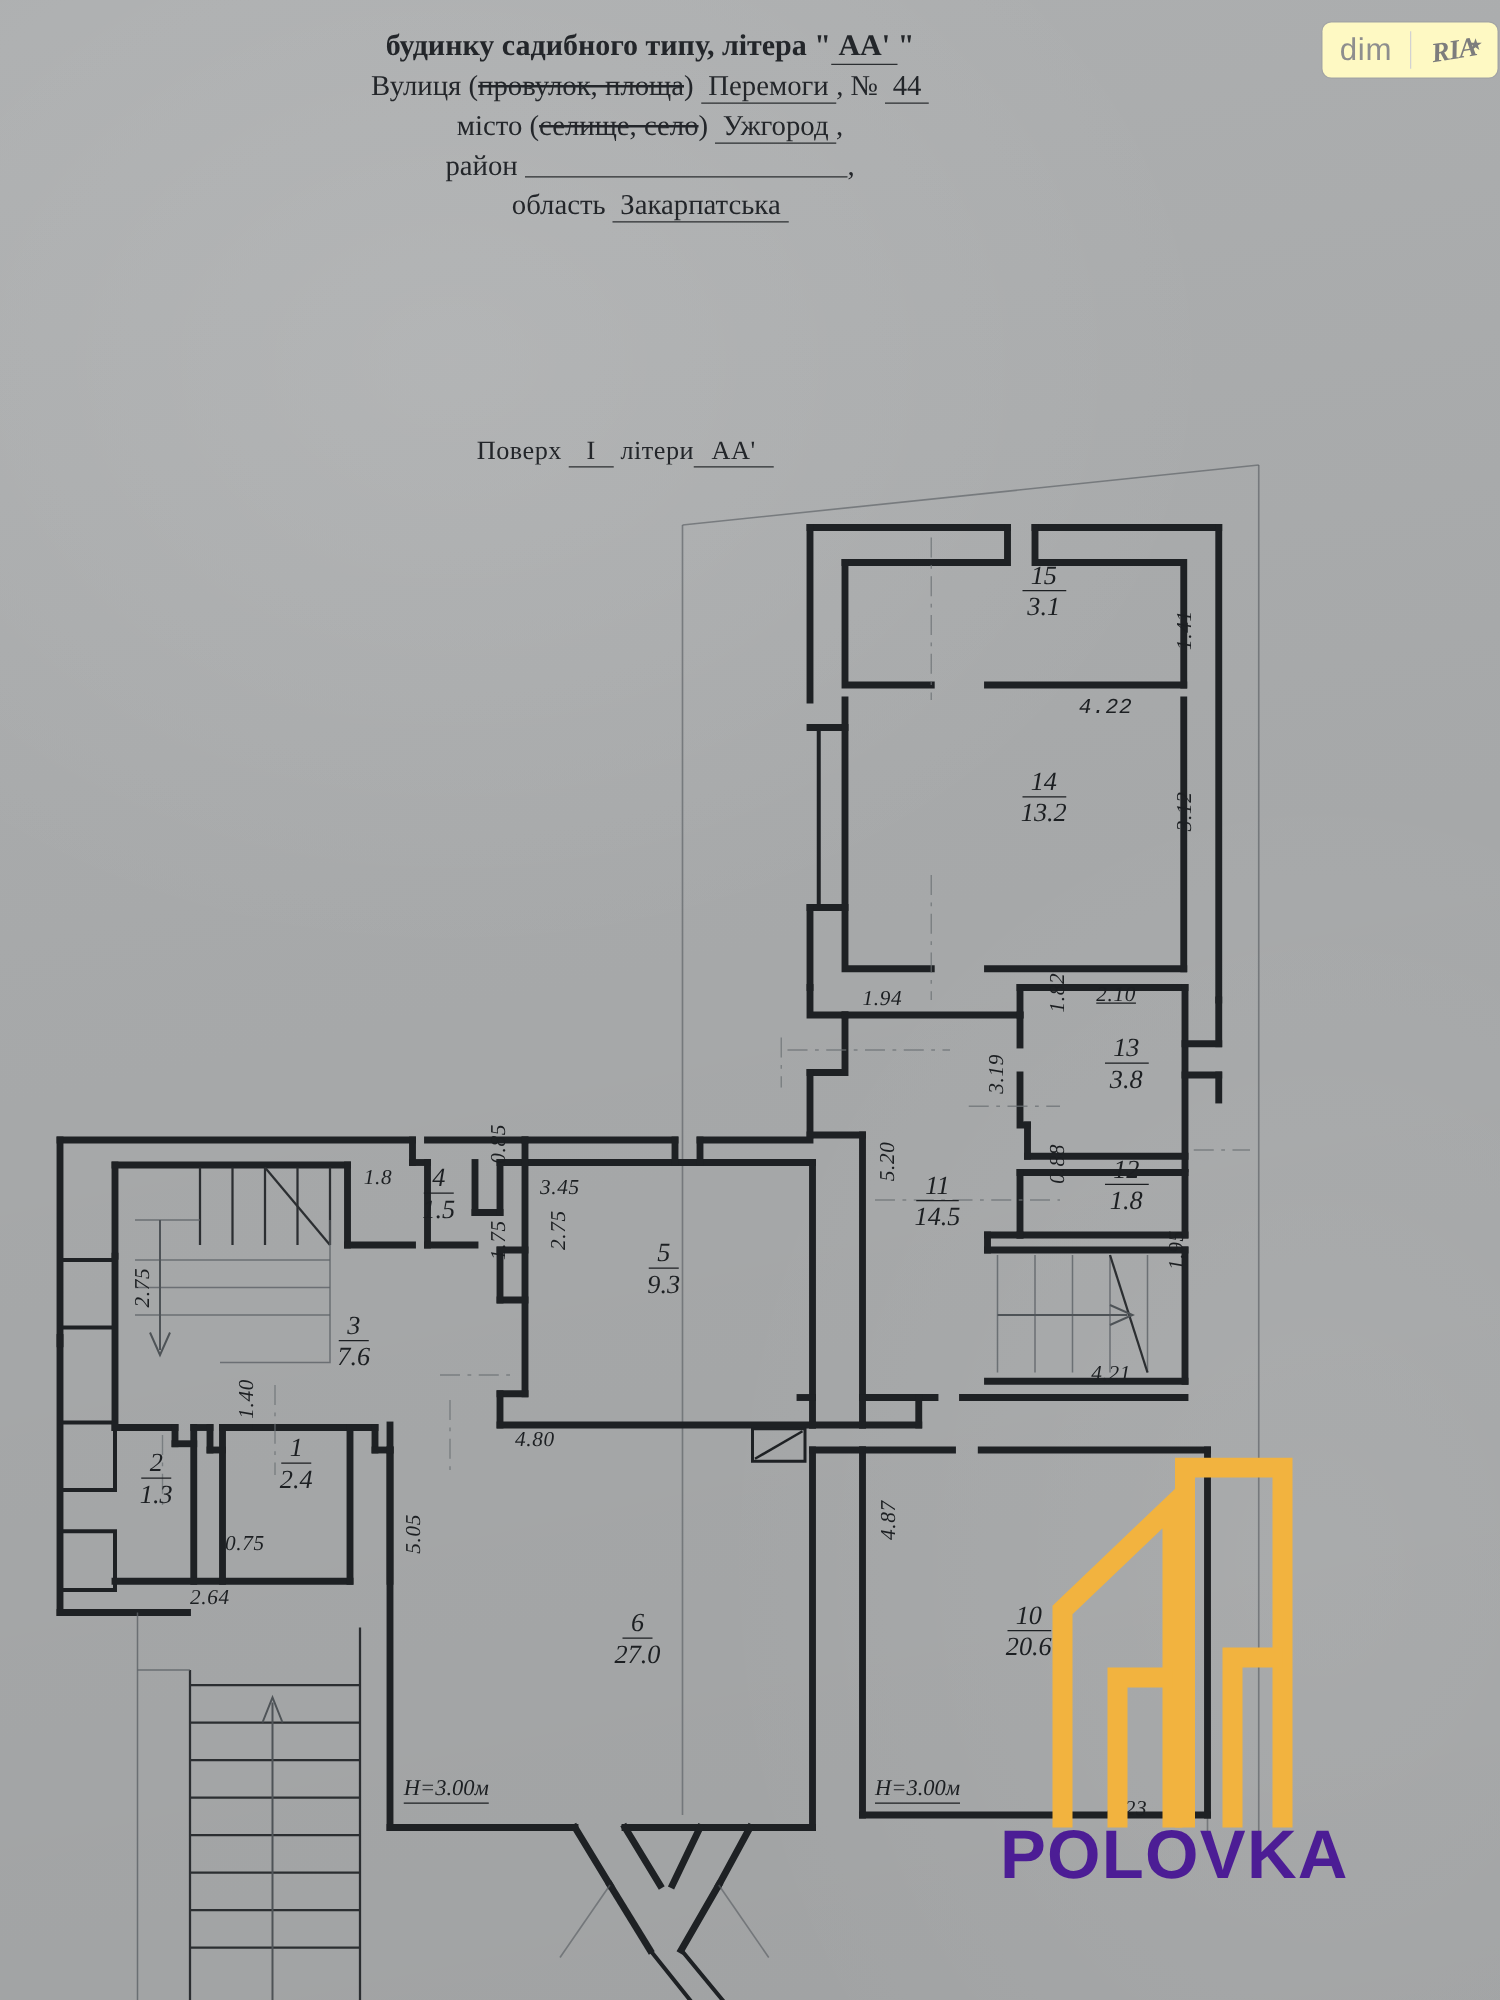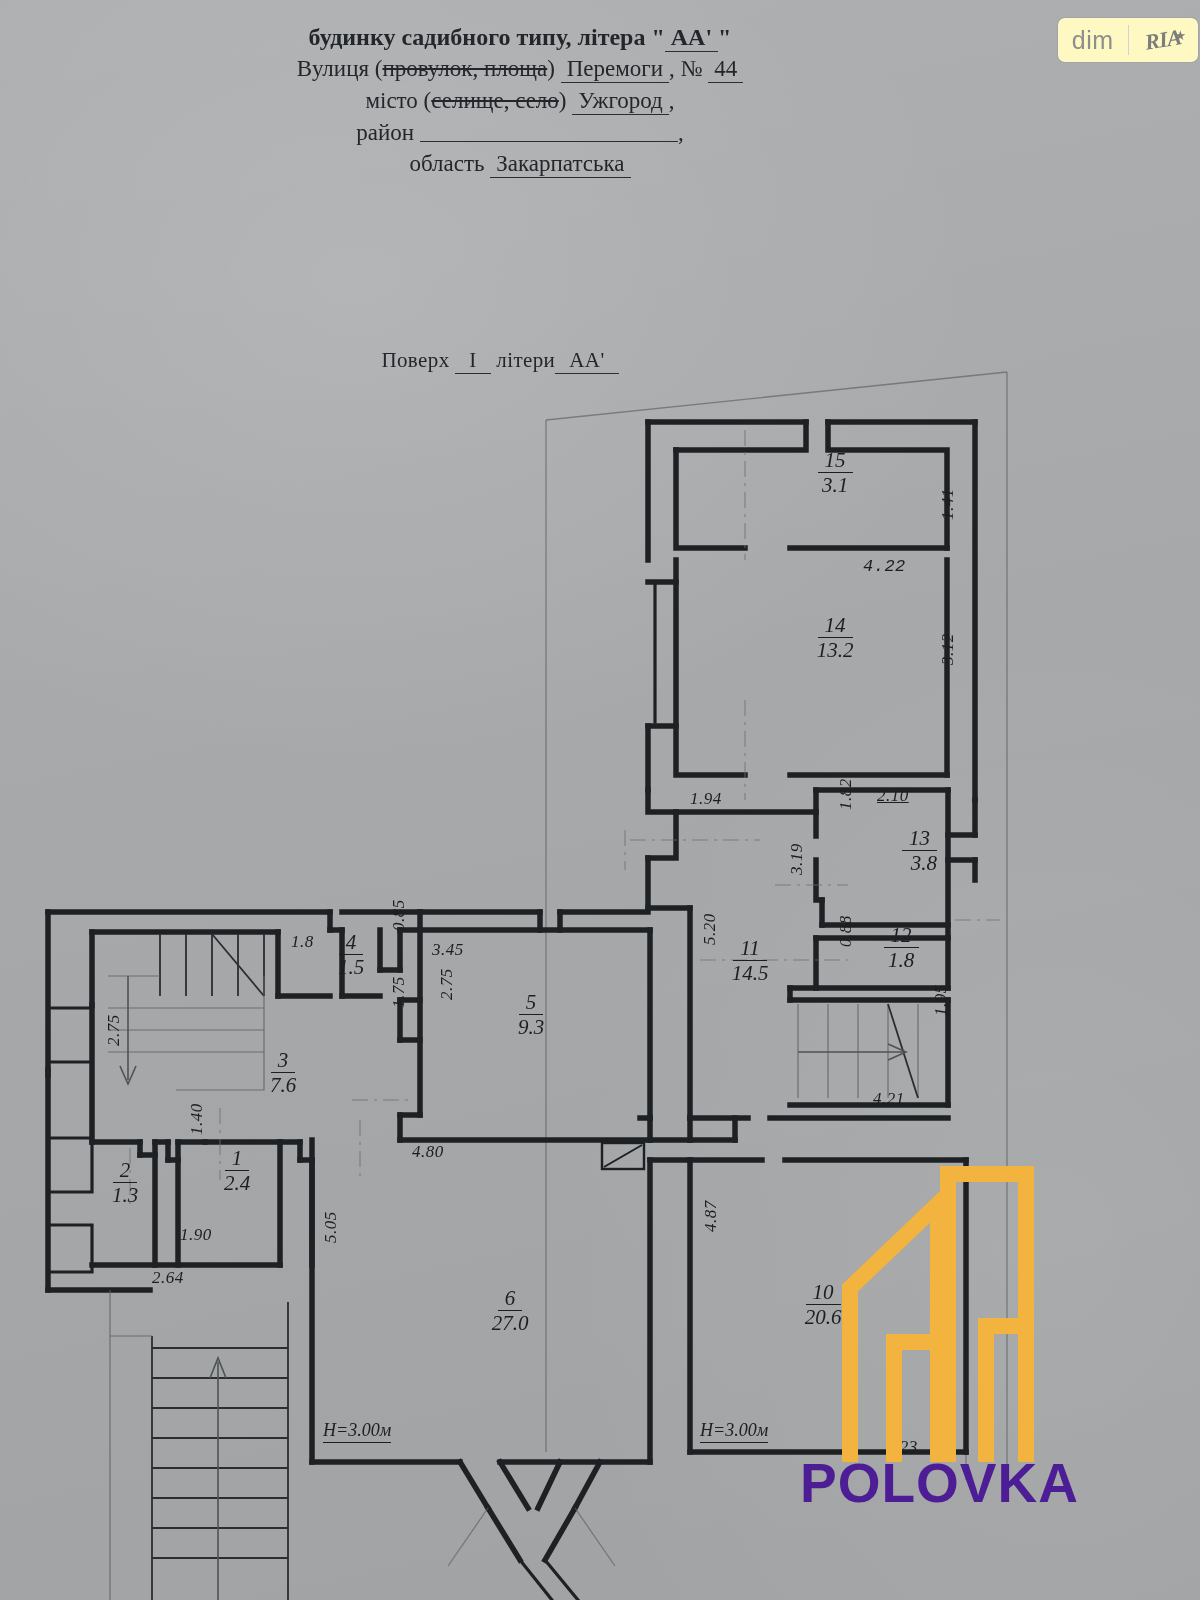--- a/index.html
+++ b/index.html
@@ -324,21 +324,21 @@
 </svg>
 
 <div class="lbl room" style="left:795px;top:450px;width:80px;">
   <span class="num">15</span>
   <span class="area">3.1</span>
 </div>
 <div class="lbl room" style="left:793px;top:615px;width:84px;">
   <span class="num">14</span>
   <span class="area">13.2</span>
 </div>
-<div class="lbl room" style="left:865px;top:828px;width:72px;text-align:right;">
+<div class="lbl room" style="left:865px;top:828px;width:72px;">
   <span class="num">13</span>
   <span class="area">3.8</span>
 </div>
 <div class="lbl room" style="left:866px;top:925px;width:70px;">
   <span class="num">12</span>
   <span class="area">1.8</span>
 </div>
 <div class="lbl room" style="left:712px;top:938px;width:76px;">
   <span class="num">11</span>
   <span class="area">14.5</span>
@@ -385,21 +385,21 @@
 <div class="lbl dim" style="left:873px;top:1089px;">4.21</div>
 <div class="lbl dim v" style="left:701px;top:1232px;">4.87</div>
 <div class="lbl dim" style="left:886px;top:1437px;">4.23</div>
 <div class="lbl dim" style="left:291px;top:932px;">1.8</div>
 <div class="lbl dim v" style="left:389px;top:931px;">0.85</div>
 <div class="lbl dim" style="left:432px;top:940px;">3.45</div>
 <div class="lbl dim v" style="left:389px;top:1008px;">1.75</div>
 <div class="lbl dim v" style="left:437px;top:1000px;">2.75</div>
 <div class="lbl dim v" style="left:104px;top:1046px;">2.75</div>
 <div class="lbl dim v" style="left:187px;top:1135px;">1.40</div>
-<div class="lbl dim" style="left:180px;top:1225px;">1.90</div>
+<div class="lbl dim" style="left:180px;top:1225px;">0.75</div>
 <div class="lbl dim" style="left:152px;top:1268px;">2.64</div>
 <div class="lbl dim" style="left:412px;top:1142px;">4.80</div>
 <div class="lbl dim v" style="left:321px;top:1243px;">5.05</div>
 
 <div class="lbl hgt" style="left:323px;top:1420px;">Н=3.00м</div>
 <div class="lbl hgt" style="left:700px;top:1420px;">Н=3.00м</div>
 
 <div id="dimria">
   <div class="d">dim</div>
   <div class="sep"></div>

